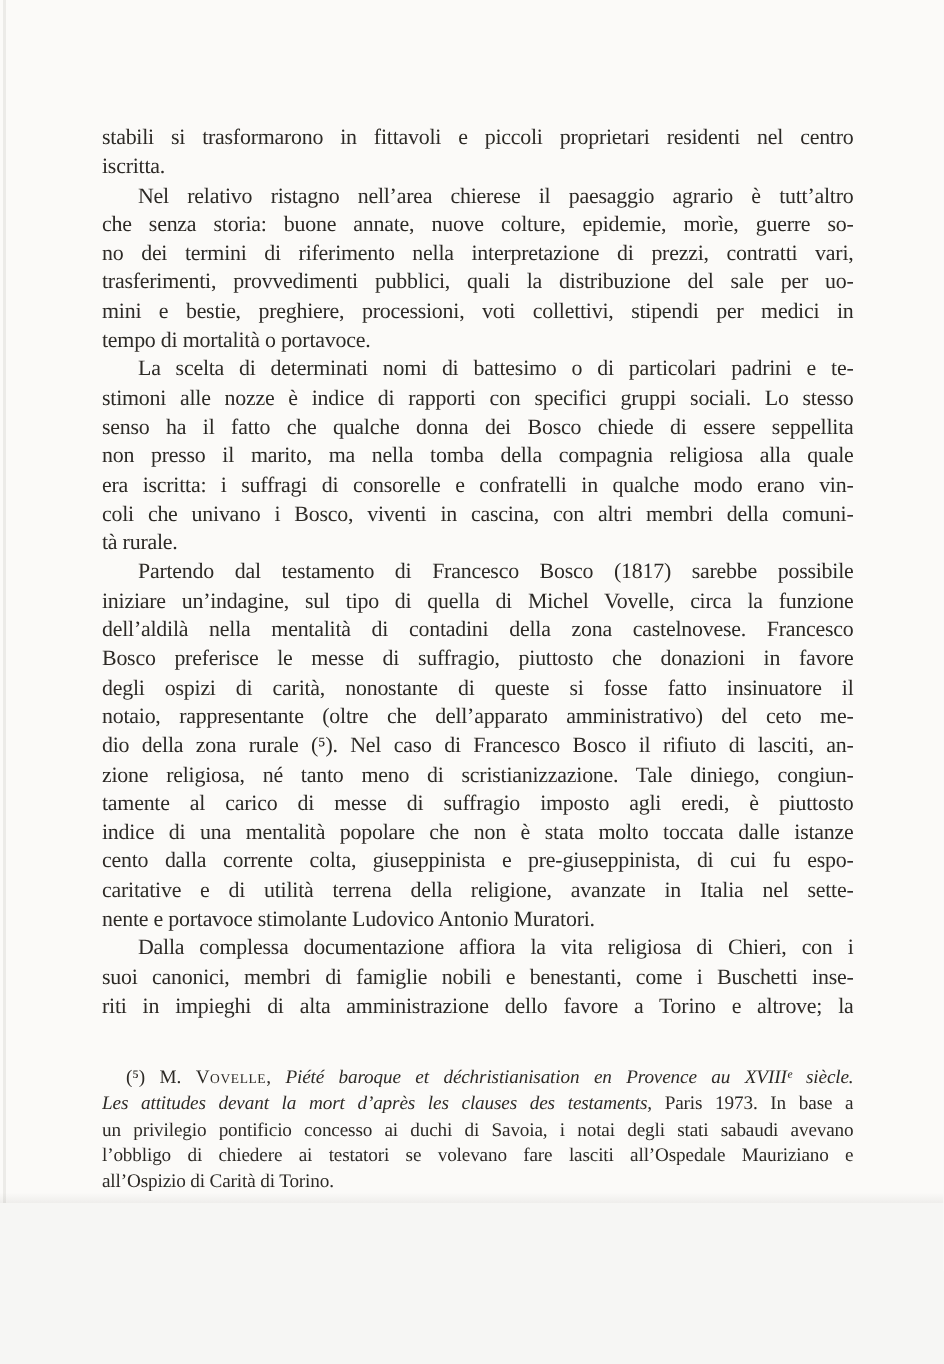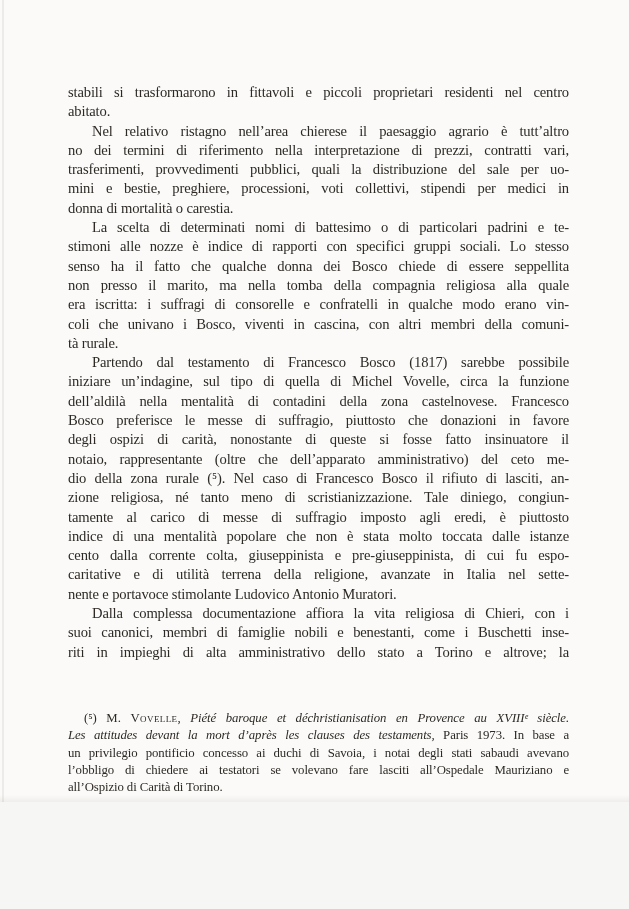--- a/index.html
+++ b/index.html
@@ -60,29 +60,30 @@
 <body>
 
 <div class="page" style="--paper: #fbfaf8; --ink: #2d2a26;">
 
   <div class="scan-edge-left"></div>
 
   <div class="body-text">
 
     <p class="para">
       <span class="ln">stabili si trasformarono in fittavoli e piccoli proprietari residenti nel centro</span>
-      <span class="ln end">abitato.</span>
+      <span class="ln end">iscritta.</span>
     </p>
 
     <p class="para">
       <span class="ln ind">Nel relativo ristagno nell’area chierese il paesaggio agrario è tutt’altro</span>
+      <span class="ln">che senza storia: buone annate, nuove colture, epidemie, morìe, guerre so-</span>
       <span class="ln">no dei termini di riferimento nella interpretazione di prezzi, contratti vari,</span>
       <span class="ln">trasferimenti, provvedimenti pubblici, quali la distribuzione del sale per uo-</span>
       <span class="ln">mini e bestie, preghiere, processioni, voti collettivi, stipendi per medici in</span>
-      <span class="ln end">donna di mortalità o carestia.</span>
+      <span class="ln end">tempo di mortalità o portavoce.</span>
     </p>
 
     <p class="para">
       <span class="ln ind">La scelta di determinati nomi di battesimo o di particolari padrini e te-</span>
       <span class="ln">stimoni alle nozze è indice di rapporti con specifici gruppi sociali. Lo stesso</span>
       <span class="ln">senso ha il fatto che qualche donna dei Bosco chiede di essere seppellita</span>
       <span class="ln">non presso il marito, ma nella tomba della compagnia religiosa alla quale</span>
       <span class="ln">era iscritta: i suffragi di consorelle e confratelli in qualche modo erano vin-</span>
       <span class="ln">coli che univano i Bosco, viventi in cascina, con altri membri della comuni-</span>
       <span class="ln end">tà rurale.</span>
@@ -100,21 +101,21 @@
       <span class="ln">tamente al carico di messe di suffragio imposto agli eredi, è piuttosto</span>
       <span class="ln">indice di una mentalità popolare che non è stata molto toccata dalle istanze</span>
       <span class="ln">cento dalla corrente colta, giuseppinista e pre-giuseppinista, di cui fu espo-</span>
       <span class="ln">caritative e di utilità terrena della religione, avanzate in Italia nel sette-</span>
       <span class="ln end">nente e portavoce stimolante Ludovico Antonio Muratori.</span>
     </p>
 
     <p class="para">
       <span class="ln ind">Dalla complessa documentazione affiora la vita religiosa di Chieri, con i</span>
       <span class="ln">suoi canonici, membri di famiglie nobili e benestanti, come i Buschetti inse-</span>
-      <span class="ln">riti in impieghi di alta amministrativo dello stato a Torino e altrove; la</span>
+      <span class="ln">riti in impieghi di alta amministrazione dello favore a Torino e altrove; la</span>
     </p>
 
   </div>
 
   <div class="footnote">
     <div class="ln ind"><span>(⁵) M. </span><span class="sc">Vovelle</span><span>, </span><span class="it">Piété baroque et déchristianisation en Provence au XVIIIᵉ siècle.</span></div>
     <div class="ln"><span class="it">Les attitudes devant la mort d’après les clauses des testaments,</span><span> Paris 1973. In base a</span></div>
     <div class="ln">un privilegio pontificio concesso ai duchi di Savoia, i notai degli stati sabaudi avevano</div>
     <div class="ln">l’obbligo di chiedere ai testatori se volevano fare lasciti all’Ospedale Mauriziano e</div>
     <div class="ln end">all’Ospizio di Carità di Torino.</div>

